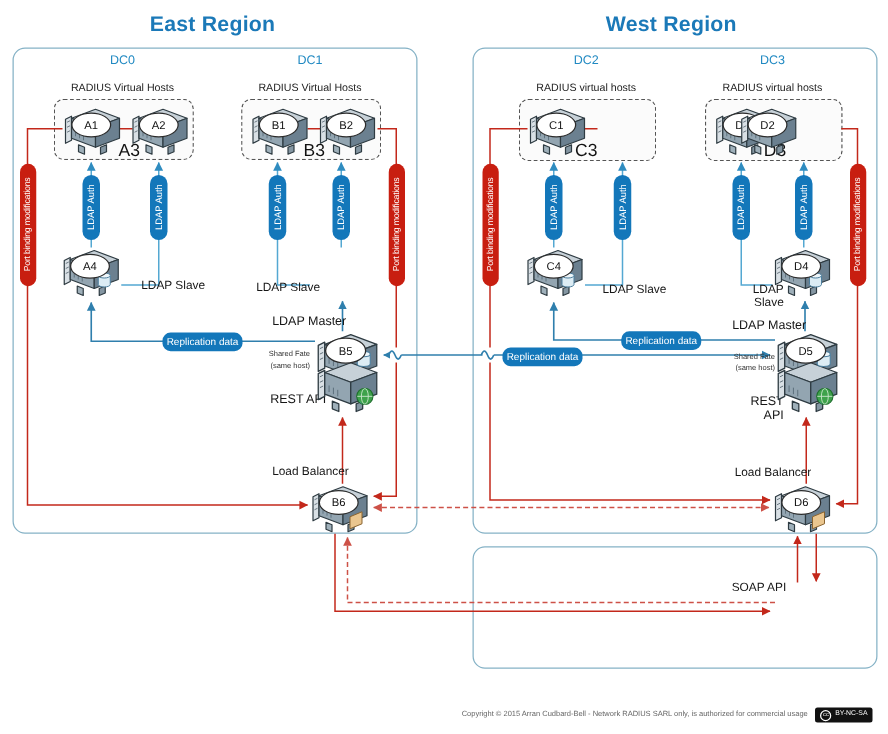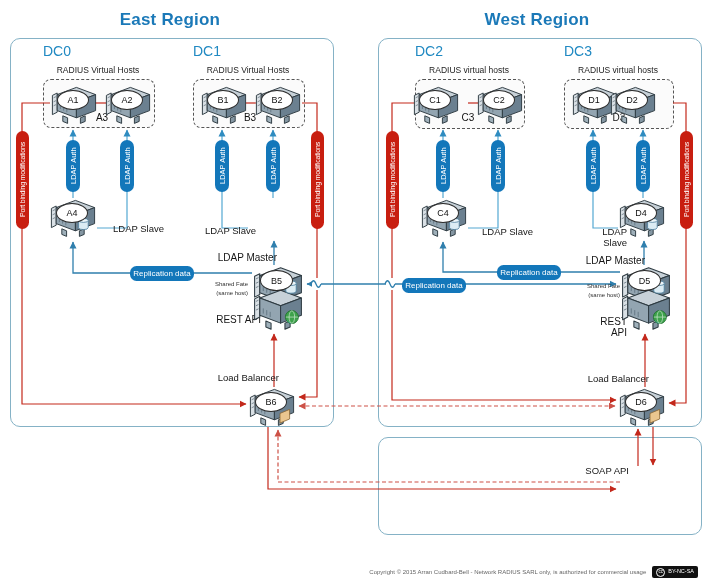--- a/index.html
+++ b/index.html
@@ -2,23 +2,23 @@
 <html><head>
 <meta charset="utf-8">
 <style>
   html,body{margin:0;padding:0;background:#fff;}
   .stage{position:relative;width:710px;height:587px;background:#fff;
          font-family:"Liberation Sans",sans-serif;overflow:hidden;color:#1a1a1a;}
   .title{position:absolute;top:10px;width:200px;text-align:center;
          font-size:17px;font-weight:600;color:#1b79b8;letter-spacing:.2px;}
   .region{position:absolute;border:1.4px solid #85b2c6;border-radius:10px;background:#fff;}
   .dcbox{position:absolute;border:1.2px dashed #555;border-radius:8px;background:#fbfbfb;}
-  .dcname{position:absolute;font-size:14px;color:#2089c2;text-align:left;}
+  .dcname{position:absolute;font-size:10px;color:#2089c2;text-align:center;}
   .hoststitle{position:absolute;font-size:8.5px;color:#1d1d1d;text-align:center;}
-  .grouplbl{position:absolute;font-size:10px;color:#111;text-align:center;width:20px;}
+  .grouplbl{position:absolute;font-size:14px;color:#111;text-align:right;width:20px;}
   .lines{position:absolute;left:0;top:0;z-index:3;}
   .lbl{position:absolute;font-size:9.5px;color:#161616;z-index:4;margin-left:11px;}
   .r{text-align:right;}
   .fate{position:absolute;font-size:6px;line-height:1.55;color:#333;z-index:4;}
   .bar{position:absolute;width:13px;height:98px;background:#c81e10;border-radius:6.5px;
        color:#fff;font-size:7px;display:flex;align-items:center;justify-content:center;
        writing-mode:vertical-rl;transform:rotate(180deg);letter-spacing:-.2px;z-index:4;overflow:hidden;}
   .vpill{position:absolute;width:14px;height:52px;background:#1377ba;border-radius:7px;
        color:#fff;font-size:7.5px;display:flex;align-items:center;justify-content:center;
        writing-mode:vertical-rl;transform:rotate(180deg);z-index:4;overflow:hidden;}
@@ -224,39 +224,33 @@
         <use href="#srvshape"></use>
       </svg>
     <span class="oval">B1</span>
   </div>
   <div class="server" style="left:254px;top:85px">
     <svg viewBox="0 0 60 50">
         <use href="#srvshape"></use>
       </svg>
     <span class="oval">B2</span>
   </div>
-  <div class="server" style="left:412px;top:85px">
+  <div class="server" style="left:422px;top:85px">
     <svg viewBox="0 0 60 50">
         <use href="#srvshape"></use>
       </svg>
     <span class="oval">C1</span>
   </div>
-  <div class="server" style="left:476px;top:85px">
-    <svg viewBox="0 0 60 50">
-        <use href="#srvshape"></use>
-      </svg>
-    <span class="oval">C2</span>
-  </div>
   <div class="server" style="left:571px;top:85px">
     <svg viewBox="0 0 60 50">
         <use href="#srvshape"></use>
       </svg>
     <span class="oval">D1</span>
   </div>
-  <div class="server" style="left:609px;top:85px">
+  <div class="server" style="left:591px;top:85px">
     <svg viewBox="0 0 60 50">
         <use href="#srvshape"></use>
       </svg>
     <span class="oval">D2</span>
   </div>
 
   <div class="server" style="left:49px;top:198px">
     <svg viewBox="0 0 60 50">
         <use href="#srvshape"></use>
         <use href="#dbicon" x="36" y="24"></use>

